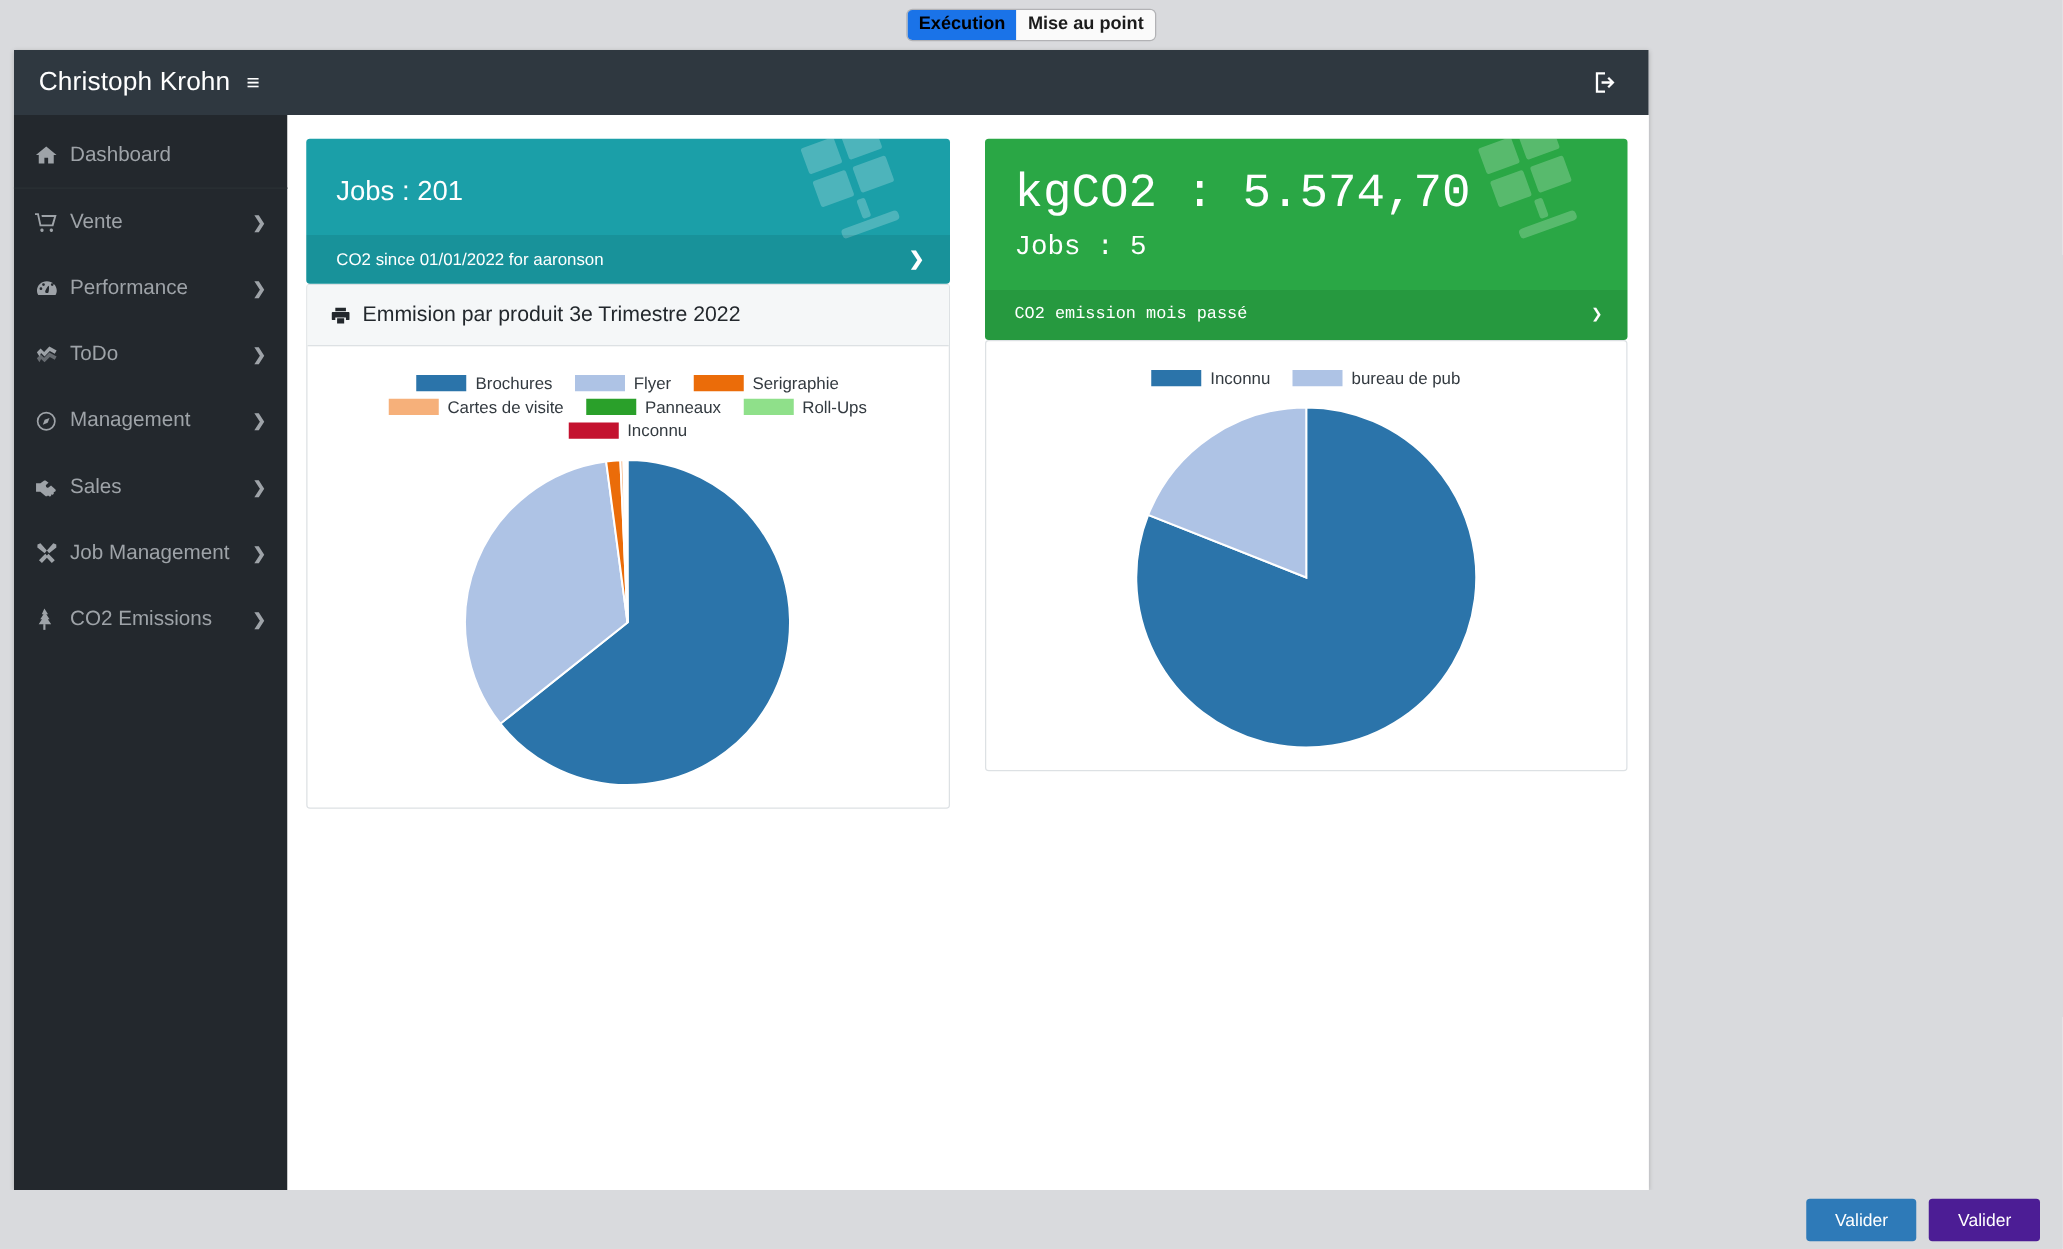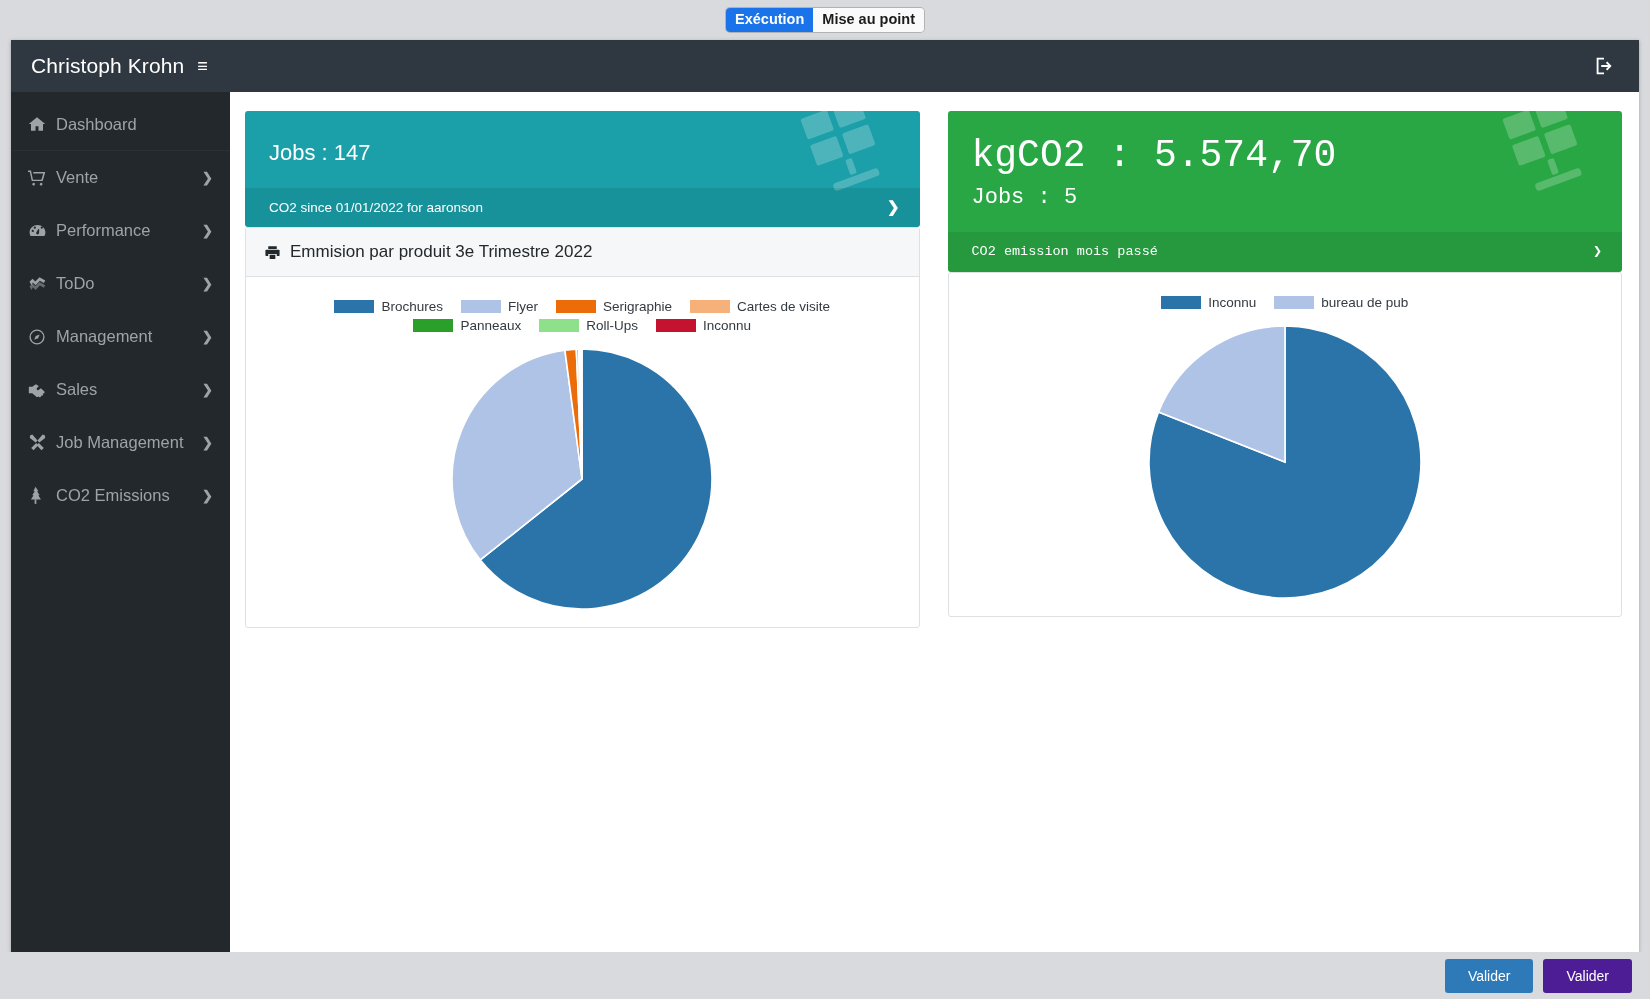--- a/index.html
+++ b/index.html
@@ -16,28 +16,28 @@
     background: #d9dadd;
     display: flex; align-items: center; justify-content: center;
     position: relative;
   }
   .pillgroup { display: flex; border-radius: 4px; overflow: hidden; box-shadow: 0 0 0 1px rgba(0,0,0,.18); }
   .pill {
     font-size: 14.5px; font-weight: bold;
     padding: 4px 9px 5px 9px;
     line-height: 1.1;
   }
-  .pill.active { background: #1a73e8; color: #ffffff; }
+  .pill.active { background: #1a73e8; color: #000000; }
   .pill.inactive { background: #fafafa; color: #1c1c1c; }
 
   
   .appwindow {
     position: absolute;
     left: 11px; top: 40px;
-    width: 1628px; height: 912px;
+    width: 1308px; height: 912px;
     background: #ffffff;
     box-shadow: 0 1px 4px rgba(0,0,0,.25);
     overflow: hidden;
   }
 
   
   .navbar {
     height: 52px; width: 100%;
     background: #2f3840;
     display: flex; align-items: center; justify-content: space-between;
@@ -288,21 +288,21 @@
                   <rect x="22" y="8" width="28" height="22" rx="2"></rect>
                   <rect x="56" y="8" width="28" height="22" rx="2"></rect>
                   <rect x="22" y="36" width="28" height="22" rx="2"></rect>
                   <rect x="56" y="36" width="28" height="22" rx="2"></rect>
                   <rect x="50" y="62" width="7" height="16" rx="2"></rect>
                   <rect x="30" y="80" width="48" height="8" rx="3"></rect>
                 </g>
               </svg>
             </div>
             <div class="kpi-body">
-              <div class="kpi-jobs">Jobs : 147</div>
+              <div class="kpi-jobs">Jobs : 201</div>
             </div>
             <div class="kpi-foot">
               <span>CO2 since 01/01/2022 for aaronson</span>
               <span class="chev">❯</span>
             </div>
           </div>
 
           <div class="panel">
             <div class="panel-head">
               <span>

